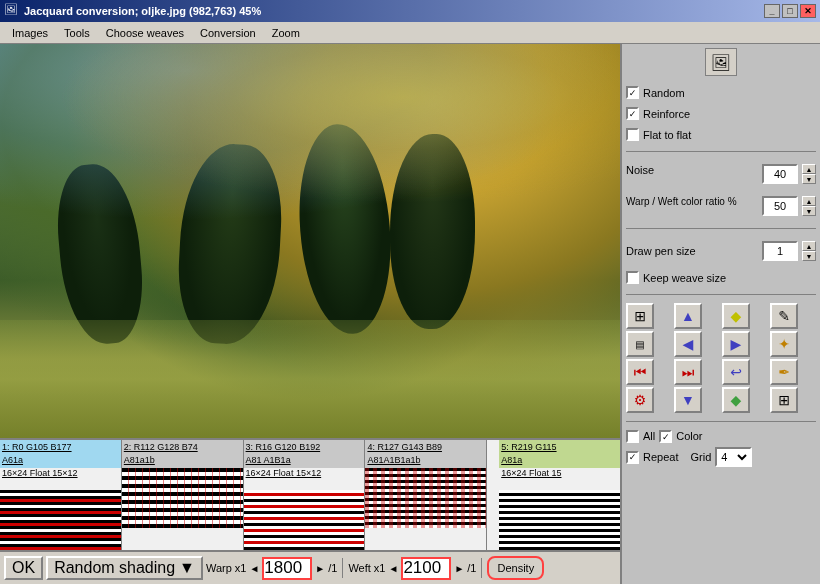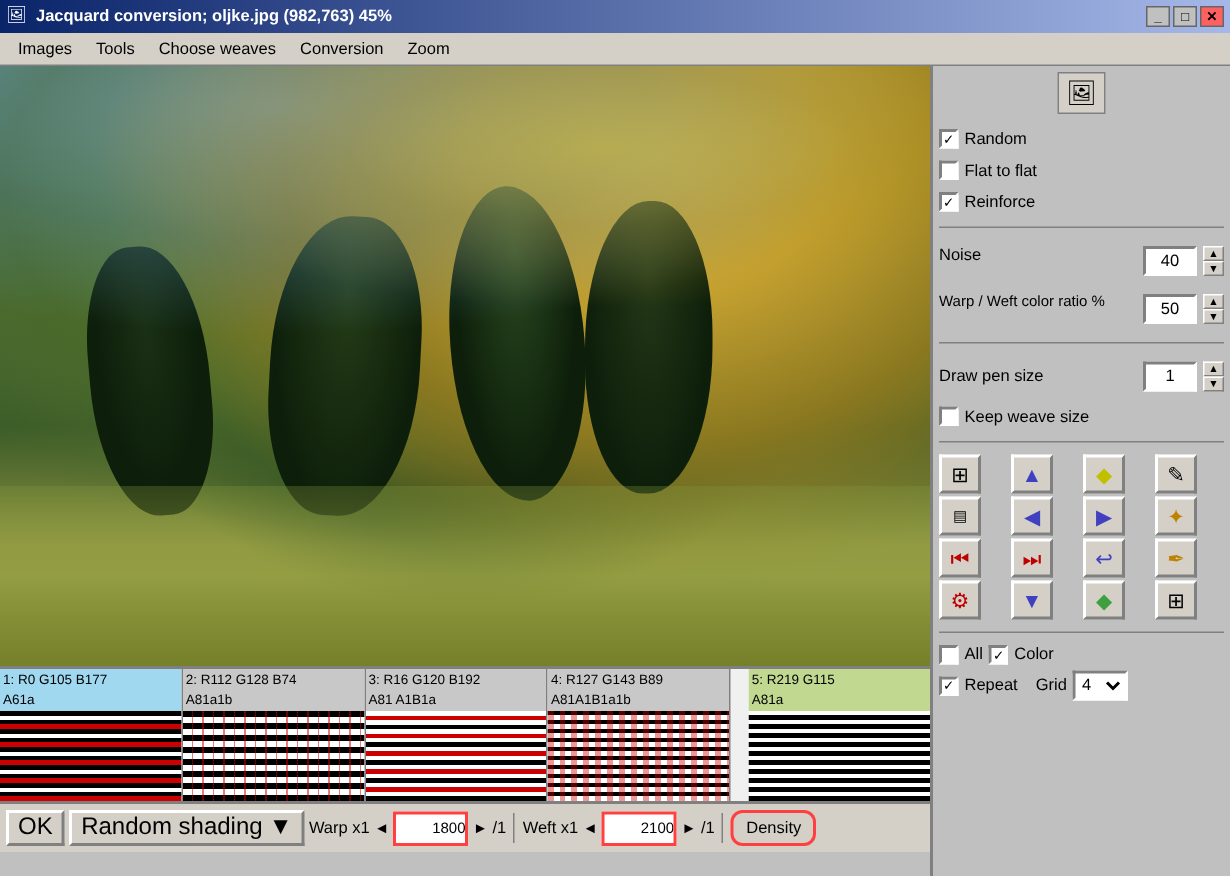--- a/index.html
+++ b/index.html
@@ -64,24 +64,25 @@
       position: absolute;
       inset: 0;
       background: 
         radial-gradient(ellipse at 70% 15%, #d4b860 0%, #c4a030 20%, #8a7820 40%, transparent 60%),
         radial-gradient(ellipse at 30% 20%, #6a8a3a 0%, #4a6a2a 30%, transparent 50%),
         radial-gradient(ellipse at 50% 35%, #3a5a28 0%, #2a4a20 40%, transparent 60%),
         linear-gradient(180deg, #7ab0d0 0%, #5a9ab0 20%, #4a6a3a 40%, #3a5a28 60%, #8a9040 80%, #6a7830 100%);
     }
     
     .weave-strip {
-      height: 90px;
+      height: 112px;
       background: #f0f0f0;
       display: flex;
       border-top: 2px solid #808080;
+      text-decoration: underline;
     }
     
     .weave-segment {
       flex: 1;
       position: relative;
       border-right: 1px solid #808080;
       overflow: hidden;
     }
     
     .weave-segment:last-child { border-right: none; margin-left: 12px; }
@@ -121,21 +122,21 @@
     .bottom-btn {
       height: 24px; padding: 0 6px;
       background: #d4d0c8;
       border: 2px solid; border-color: #ffffff #808080 #808080 #ffffff;
       cursor: pointer; font-size: 16px; display: flex; align-items: center;
     }
     
     .bottom-input {
       width: 50px; height: 23px;
       border: 2px solid; border-color: #808080 #ffffff #ffffff #808080;
-      background: white; text-align: right; font-size: 10px;
+      background: white; text-align: left; font-size: 17px;
       outline: none;
     }
     
     .bottom-input.highlighted {
       border: 2px solid #ff4040;
     }
     
     .density-btn {
       height: 24px; padding: 0 8px;
       background: #d4d0c8;
@@ -344,27 +345,27 @@
     <div style="display:flex; justify-content:center; margin-bottom:4px;">
       <div class="preview-icon">🖼</div>
     </div>
 
     <div class="checkbox-row">
       <div class="cb checked"></div>
       <label>Random</label>
     </div>
 
     <div class="checkbox-row">
+      <div class="cb checked"></div>
+      <label>Reinforce</label>
+    </div>
+
+    <div class="checkbox-row">
       <div class="cb"></div>
       <label>Flat to flat</label>
-    </div>
-
-    <div class="checkbox-row">
-      <div class="cb checked"></div>
-      <label>Reinforce</label>
     </div>
 
     <div class="right-divider"></div>
 
     <div class="noise-row">
       <label style="flex:1;">Noise</label>
       <input class="spin-input" type="text" value="40" style="">
       <div class="spin-btn">
         <div class="spin-up">▲</div>
         <div class="spin-down">▼</div>

